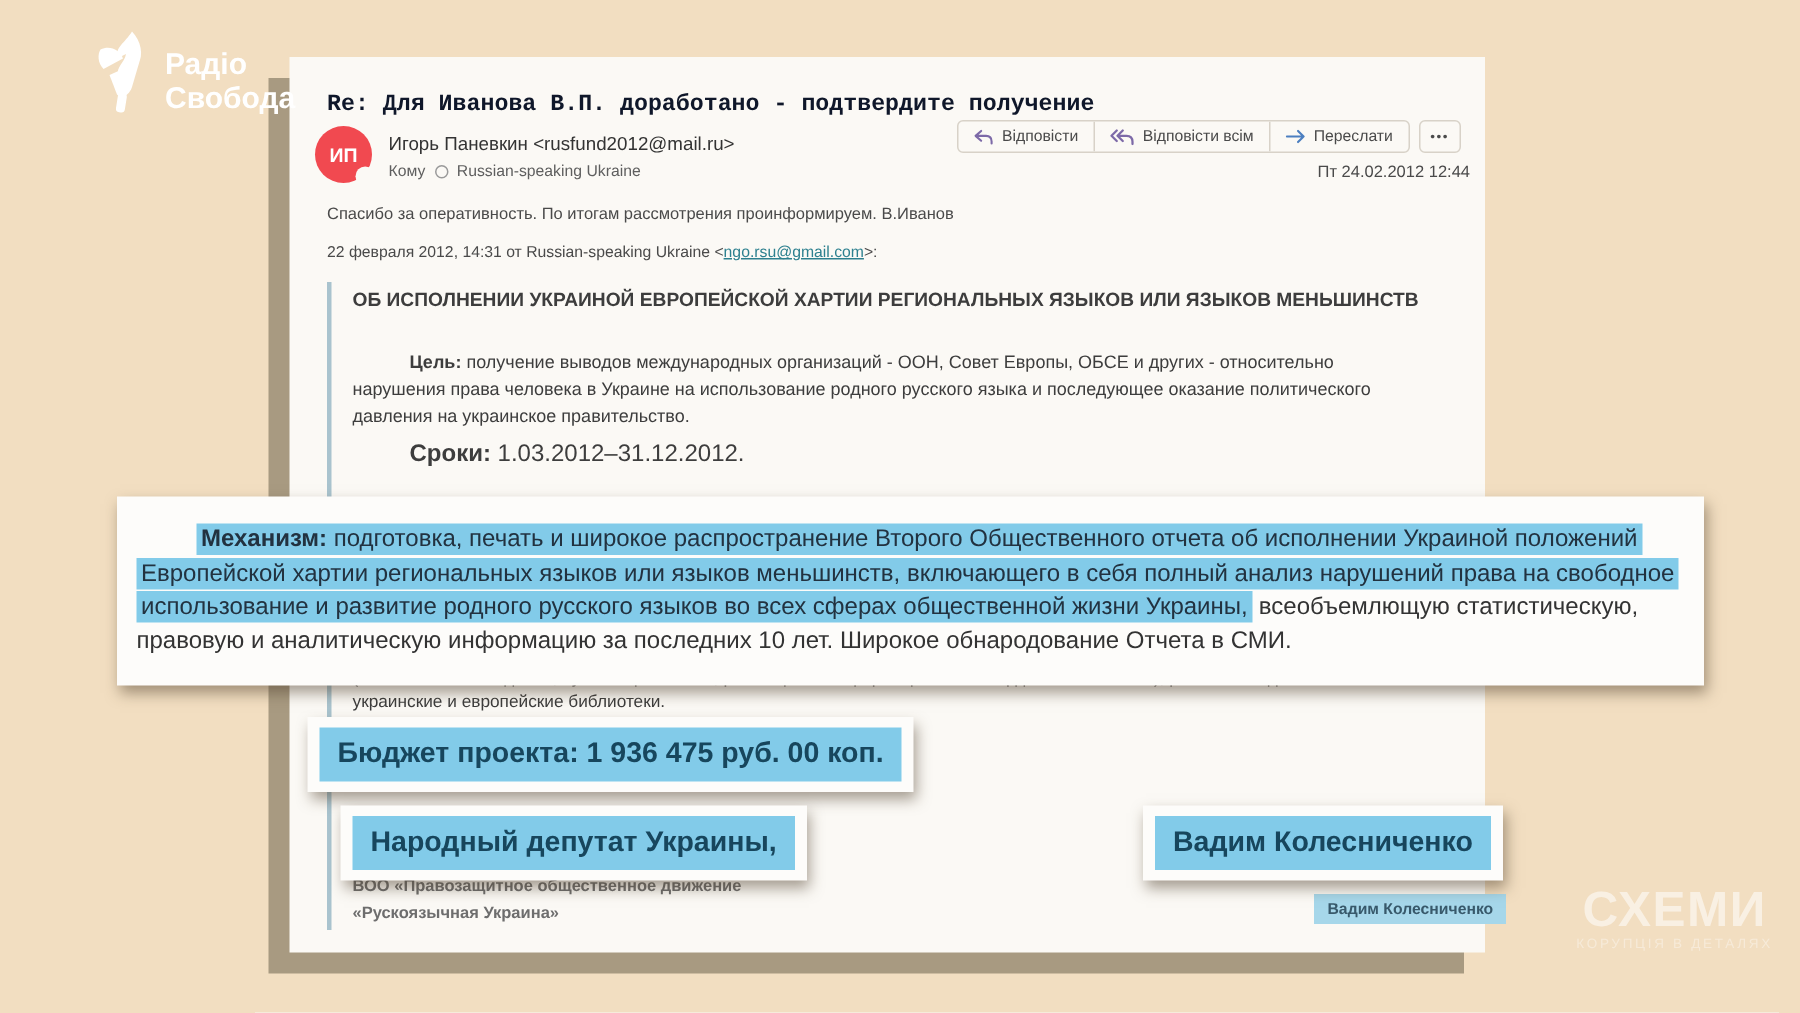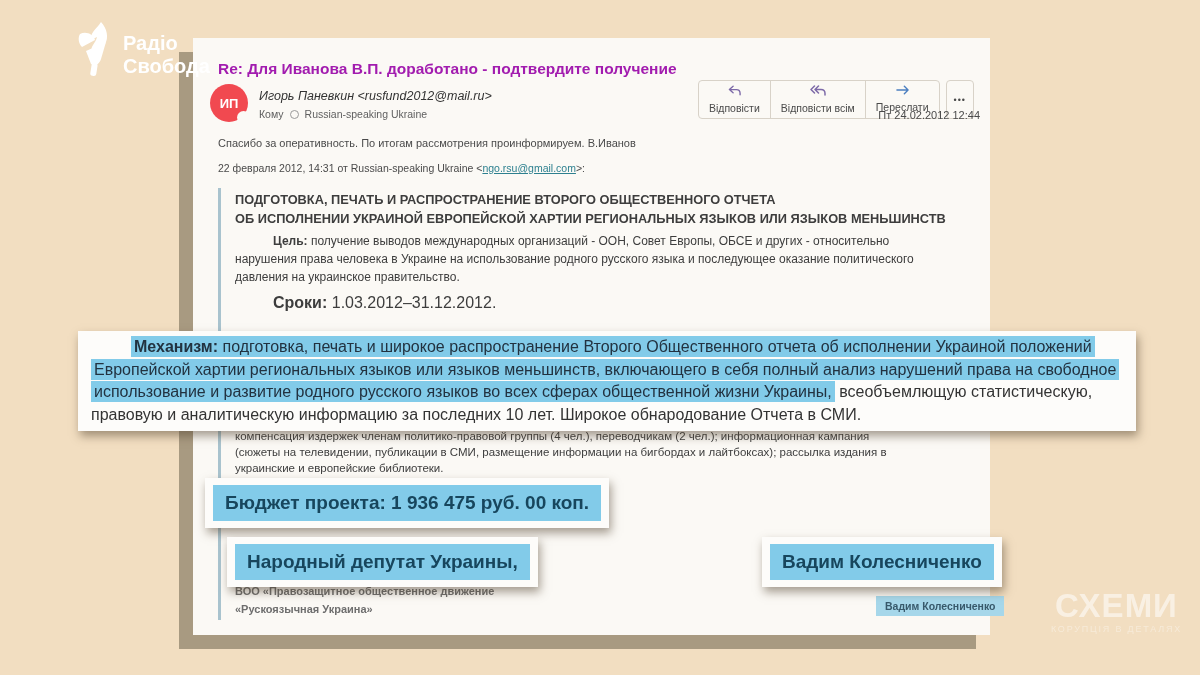--- a/index.html
+++ b/index.html
@@ -4,54 +4,54 @@
 <style>
   * { box-sizing: border-box; }
   html, body { margin:0; padding:0; }
   body {
     width:1200px; height:675px; position:relative; overflow:hidden;
     background:#f2dec1;
     font-family:"Liberation Sans", sans-serif;
   }
 
   
-  .logo { position:absolute; left:71px; top:18px; display:flex; align-items:flex-end; z-index:7; }
+  .logo { position:absolute; left:58px; top:18px; display:flex; align-items:center; z-index:7; }
   .logo svg { width:48px; height:58px; display:block; }
   .logo-text { color:#ffffff; font-weight:700; font-size:20px; line-height:23px; margin:14px 0 0 4px; }
 
   
   .page {
     position:absolute; left:193px; top:38px; width:797px; height:597px;
     background:#fbf9f5; box-shadow:-14px 14px 0 0 #a89a81; z-index:1;
   }
-  .subject { position:absolute; left:25px; top:22px; font-size:15.5px; font-weight:700; color:#a21caf; }
+  .subject { position:absolute; left:25px; top:22px; font-size:15.5px; font-weight:700; color:#0f172a;font-family:Liberation Mono, monospace; }
 
   .toolbar { position:absolute; right:16px; top:42px; display:flex; gap:6px; align-items:stretch; }
   .btn-group { display:flex; border:1px solid #d8d2c8; border-radius:4px; background:#fbf9f5; overflow:hidden; }
   .btn {
     display:flex; align-items:center; gap:6px; padding:4px 10px;
     font-size:10.5px; color:#4a4a4a; background:transparent; border:0;
-    border-right:1px solid #d8d2c8; font-family:inherit; cursor:pointer; white-space:nowrap;flex-direction:column;
+    border-right:1px solid #d8d2c8; font-family:inherit; cursor:pointer; white-space:nowrap;
   }
   .btn:last-child { border-right:0; }
   .btn-more {
     border:1px solid #d8d2c8; border-radius:4px; background:#fbf9f5; color:#4a4a4a;
     font-size:9px; letter-spacing:1px; padding:0 7px; cursor:pointer; font-family:inherit;
   }
   .icon-reply { color:#7d6aa8; display:flex; }
   .icon-forward { color:#4c7fc0; display:flex; }
   .date { position:absolute; right:10px; top:71px; font-size:11px; color:#4a4a4a; }
 
   .avatar {
     position:absolute; left:17px; top:46px; width:38px; height:38px; border-radius:50%;
     background:#f14950; color:#ffffff; display:flex; align-items:center; justify-content:center;
     font-size:13px; font-weight:700;
   }
   .presence { position:absolute; right:-2px; bottom:-2px; width:13px; height:13px; border-radius:50%; background:#fbf9f5; }
-  .sender { position:absolute; left:66px; top:51px; font-size:12.5px; color:#333;font-style:italic; }
+  .sender { position:absolute; left:66px; top:51px; font-size:12.5px; color:#333; }
   .to-line { position:absolute; left:66px; top:70px; font-size:10.5px; color:#5f5f5f; display:flex; align-items:center; gap:6px; }
   .to-circle { width:9px; height:9px; border:1px solid #9a9a9a; border-radius:50%; display:inline-block; }
 
   .intro { position:absolute; left:25px; top:99px; font-size:11px; color:#4a4a4a; }
   .quote-header { position:absolute; left:25px; top:124px; font-size:10.5px; color:#4a4a4a; }
   .quote-header a { color:#2d808f; text-decoration:underline; cursor:pointer; }
 
   .quote { position:absolute; left:25px; top:150px; width:740px; height:432px; border-left:3px solid #a9c3ce; z-index:2; }
   .quote > div { position:absolute; left:14px; }
   .q-title  { top:2px;  width:730px; font-size:12.8px; font-weight:700; color:#3d3d3d; line-height:19px; }
@@ -61,21 +61,21 @@
   .q-org    { top:394px; font-size:11px; font-weight:700; color:#6e6e6e; line-height:18px; }
   .q-goal b, .q-dates b { font-weight:700; }
 
   
   .callout { position:absolute; background:#fdfcfa; box-shadow:2px 5px 9px rgba(80,64,44,.5); z-index:5; }
   mark {
     background:#82cbe9; color:#223240; padding:2px 3px;
     box-decoration-break:clone; -webkit-box-decoration-break:clone;
   }
   .co-mech {
-    left:78px; top:331px; width:1058px; padding:5px 13px;
+    left:78px; top:331px; width:1058px; padding:18px 13px;
     font-size:16px; line-height:22.5px; color:#333; text-indent:40px;
   }
   .co-mech b { font-weight:700; }
   .co-pill { padding:7px 8px; white-space:nowrap; }
   .co-pill mark { display:inline-block; padding:7px 12px; font-weight:700; color:#17465d; text-indent:0;text-align:right; }
   .co-budget { left:205px; top:478px; font-size:19px; }
   .co-deputy { left:205px; top:537px; font-size:19px;margin-left:22px; }
   .co-name   { left:762px; top:537px; font-size:19px; }
 
   .badge {
@@ -154,21 +154,20 @@
   </div>
 
   <div class="intro">Спасибо за оперативность. По итогам рассмотрения проинформируем. В.Иванов</div>
 
   <div class="quote-header">
     <span>22 февраля 2012, 14:31 от Russian-speaking Ukraine &lt;</span><a>ngo.rsu@gmail.com</a><span>&gt;:</span>
   </div>
 
   <div class="quote">
     <div class="q-title">
-      <div>ПОДГОТОВКА, ПЕЧАТЬ И РАСПРОСТРАНЕНИЕ ВТОРОГО ОБЩЕСТВЕННОГО ОТЧЕТА</div>
       <div>ОБ ИСПОЛНЕНИИ УКРАИНОЙ ЕВРОПЕЙСКОЙ ХАРТИИ РЕГИОНАЛЬНЫХ ЯЗЫКОВ ИЛИ ЯЗЫКОВ МЕНЬШИНСТВ</div>
     </div>
     <div class="q-goal"><b>Цель:</b><span> получение выводов международных организаций - ООН, Совет Европы, ОБСЕ и других - относительно нарушения права человека в Украине на использование родного русского языка и последующее оказание политического давления на украинское правительство.</span></div>
     <div class="q-dates"><b>Сроки:</b><span> 1.03.2012–31.12.2012.</span></div>
     <div class="q-costs">компенсация издержек членам политико-правовой группы (4 чел.), переводчикам (2 чел.); информационная кампания (сюжеты на телевидении, публикации в СМИ, размещение информации на бигбордах и лайтбоксах); рассылка издания в украинские и европейские библиотеки.</div>
     <div class="q-org">
       <div>ВОО «Правозащитное общественное движение</div>
       <div>«Рускоязычная Украина»</div>
     </div>
   </div>

